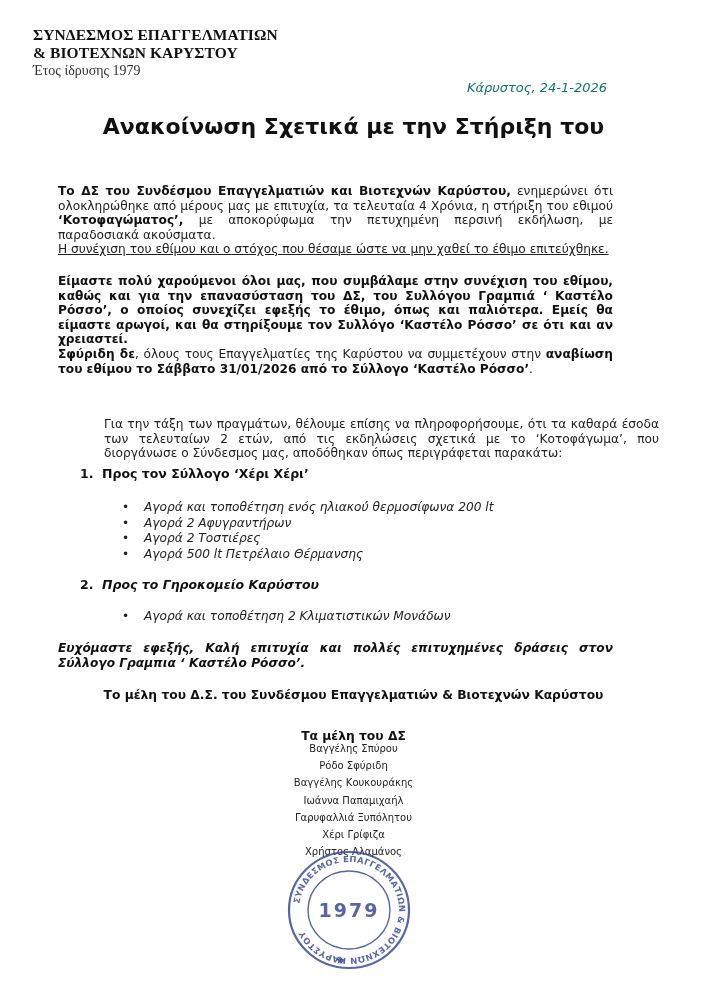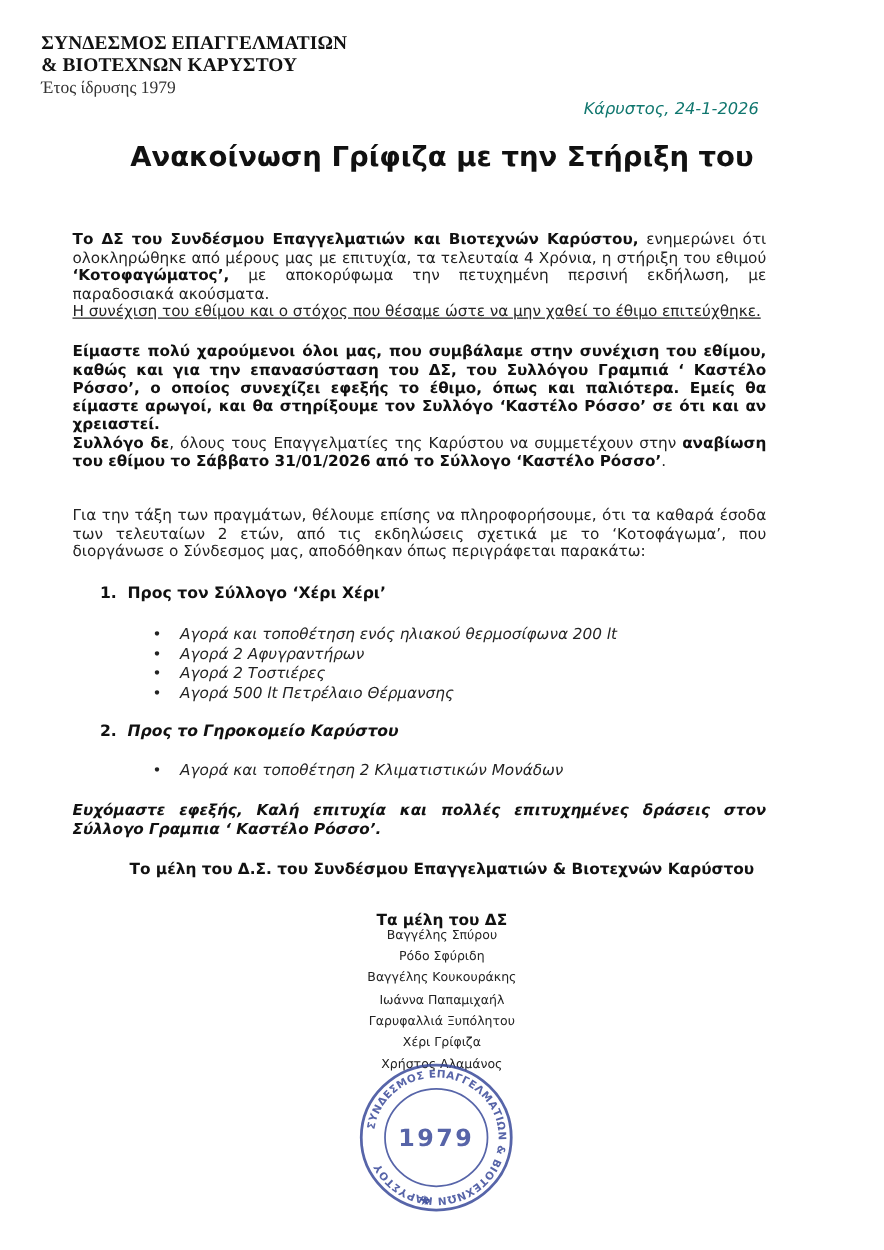--- a/index.html
+++ b/index.html
@@ -62,21 +62,21 @@
       color: #222;
     }
     .body-text p {
       margin: 0;
     }
     .b { font-weight: bold; color: #111; }
     .u { text-decoration: underline; }
     .i { font-style: italic; }
     #para1 { top: 184px; }
     #para2 { top: 274px; }
-    #para3 { top: 405px; }
+    #para3 { top: 417px; margin-left: 46px; }
     .numbered {
       position: absolute;
       left: 80px;
       font-size: 12.5px;
       font-weight: bold;
       color: #111;
     }
     .numbered .num { display: inline-block; width: 22px; }
     #item1-heading { top: 466px; }
     #item2-heading { top: 577px; }
@@ -149,31 +149,31 @@
 
 <div class="letterhead">
   <div class="org-line">ΣΥΝΔΕΣΜΟΣ ΕΠΑΓΓΕΛΜΑΤΙΩΝ</div>
   <div class="org-line">&amp; ΒΙΟΤΕΧΝΩΝ ΚΑΡΥΣΤΟΥ</div>
   <div class="founded">Έτος ίδρυσης 1979</div>
 </div>
 
 <div class="date-line">Κάρυστος, 24-1-2026</div>
 
 <div class="title">
-  <div>Ανακοίνωση Γρίφιζα με την Στήριξη του</div>
+  <div>Ανακοίνωση Σχετικά με την Στήριξη του</div>
 </div>
 
 <div class="body-text" id="para1">
   <p><span class="b">Το ΔΣ του Συνδέσμου Επαγγελματιών και Βιοτεχνών Καρύστου,</span><span> ενημερώνει ότι ολοκληρώθηκε από μέρους μας με επιτυχία, τα τελευταία 4 Χρόνια, η στήριξη του εθιμού </span><span class="b">‘Κοτοφαγώματος’,</span><span> με αποκορύφωμα την πετυχημένη περσινή εκδήλωση, με παραδοσιακά ακούσματα.</span></p>
   <p class="u">Η συνέχιση του εθίμου και ο στόχος που θέσαμε ώστε να μην χαθεί το έθιμο επιτεύχθηκε.</p>
 </div>
 
 <div class="body-text" id="para2">
   <p class="b">Είμαστε πολύ χαρούμενοι όλοι μας, που συμβάλαμε στην συνέχιση του εθίμου, καθώς και για την επανασύσταση του ΔΣ, του Συλλόγου Γραμπιά ‘ Καστέλο Ρόσσο’, ο οποίος συνεχίζει εφεξής το έθιμο, όπως και παλιότερα. Εμείς θα είμαστε αρωγοί, και θα στηρίξουμε τον Συλλόγο ‘Καστέλο Ρόσσο’ σε ότι και αν χρειαστεί.</p>
-  <p><span class="b">Συλλόγο δε</span><span>, όλους τους Επαγγελματίες της Καρύστου να συμμετέχουν στην </span><span class="b">αναβίωση του εθίμου το Σάββατο 31/01/2026 από το Σύλλογο ‘Καστέλο Ρόσσο’</span><span>.</span></p>
+  <p><span class="b">Σφύριδη δε</span><span>, όλους τους Επαγγελματίες της Καρύστου να συμμετέχουν στην </span><span class="b">αναβίωση του εθίμου το Σάββατο 31/01/2026 από το Σύλλογο ‘Καστέλο Ρόσσο’</span><span>.</span></p>
 </div>
 
 <div class="body-text" id="para3">
   <p>Για  την τάξη των πραγμάτων, θέλουμε επίσης να πληροφορήσουμε, ότι τα καθαρά έσοδα των τελευταίων 2 ετών, από τις εκδηλώσεις σχετικά με το ‘Κοτοφάγωμα’, που διοργάνωσε ο Σύνδεσμος μας, αποδόθηκαν όπως περιγράφεται παρακάτω:</p>
 </div>
 
 <div class="numbered" id="item1-heading">
   <span class="num">1.</span><span>Προς τον Σύλλογο ‘Χέρι Χέρι’</span>
 </div>
 <ul class="bullets" id="item1-bullets">

